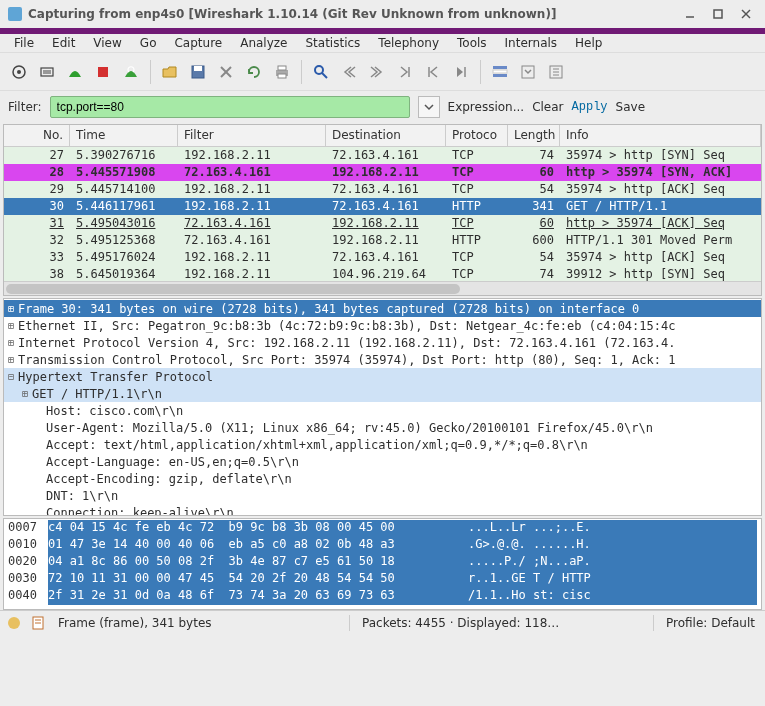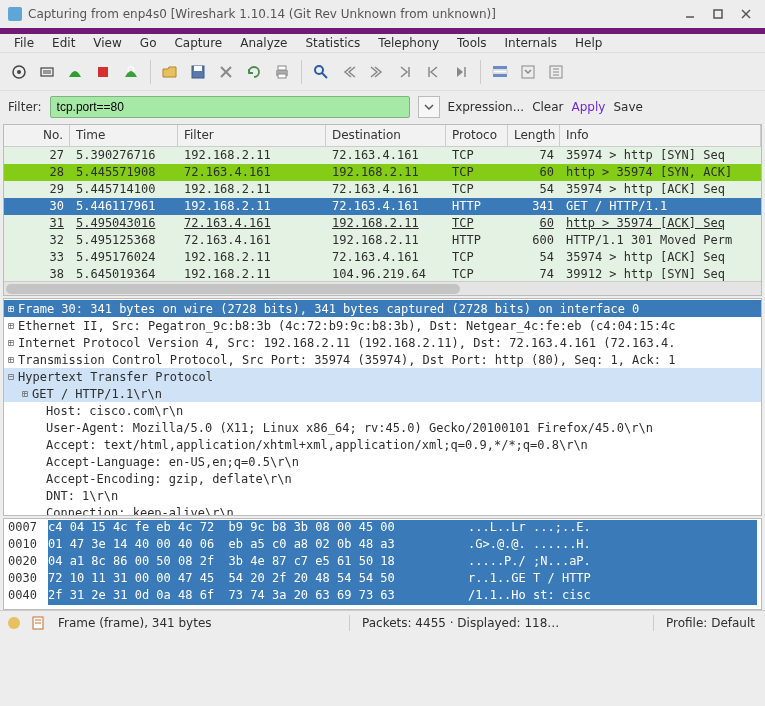--- a/index.html
+++ b/index.html
@@ -2,39 +2,39 @@
 <html><head>
 <meta charset="utf-8">
 <style>
 * { margin:0; padding:0; box-sizing:border-box; }
 body { font-family:"DejaVu Sans",Arial,sans-serif; font-size:12px; background:#ededed; color:#2e2e2e; width:765px; height:706px; overflow:hidden; display:flex; flex-direction:column; }
 .mono { font-family:"DejaVu Sans Mono","Courier New",monospace; }
 
 
 .titlebar { height:28px; background:#ededed; display:flex; align-items:center; padding:0 8px; gap:6px; }
 .titlebar .app-icon { width:14px; height:14px; background:#5fa5d6; border-radius:2px; }
-.titlebar .title { flex:1; font-weight:normal; font-size:12px; color:#555; white-space:nowrap; overflow:hidden; }
+.titlebar .title { flex:1; font-weight:bold; font-size:12px; color:#555; white-space:nowrap; overflow:hidden; }
 .titlebar .win-btn { width:22px; height:22px; display:flex; align-items:center; justify-content:center; color:#555; cursor:pointer; }
 
 
 .menubar { height:24px; background:#ededed; display:flex; align-items:center; padding:0 6px; gap:2px; border-top:6px solid #701a75; }
 .menubar .menu { padding:3px 8px; cursor:pointer; }
 
 
 .toolbar { height:38px; background:#ededed; display:flex; align-items:center; padding:0 6px; gap:2px; border-top:1px solid #ddd; }
 .tbtn { width:26px; height:26px; display:flex; align-items:center; justify-content:center; cursor:pointer; border-radius:2px; }
 .tsep { width:1px; height:24px; background:#ccc; margin:0 4px; }
 
 
 .filterbar { height:32px; background:#ededed; display:flex; align-items:center; padding:0 8px; gap:8px; border-top:1px solid #ddd; }
 .filterbar .flabel { color:#333; }
 .filterbar .finput { flex:0 0 360px; height:22px; background:#a6e9a6; border:1px solid #7fb37f; border-radius:2px; padding:0 6px; font-size:12px; }
 .filterbar .fdrop { width:22px; height:22px; border:1px solid #bbb; background:#f6f6f6; display:flex; align-items:center; justify-content:center; cursor:pointer; }
 .filterbar .flink { cursor:pointer; }
-.filterbar .flink.dis { color:#6d28d9; }
+.filterbar .flink.dis { color:#0369a1;font-family:Liberation Mono, monospace; }
 
 
 .plist { background:#fff; border:1px solid #bbb; margin:2px 3px 0 3px; display:flex; flex-direction:column; height:172px; }
 .plist-head { display:flex; background:#f2f2f2; border-bottom:1px solid #ccc; height:22px; }
 .plist-head .col { padding:3px 6px; border-right:1px solid #ccc; font-weight:normal; color:#333; overflow:hidden; white-space:nowrap; cursor:pointer; }
 .plist-body { flex:1; overflow:hidden; }
 .prow { display:flex; height:17px; }
 .prow .cell { padding:1px 6px; overflow:hidden; white-space:nowrap; }
 .prow.sel { background:#3a7ab8; color:#fff; }
 .c-no{width:66px;text-align:right;} .c-time{width:108px;} .c-src{width:148px;} .c-dst{width:120px;} .c-proto{width:62px;} .c-len{width:52px;text-align:right;} .c-info{flex:1;}
@@ -251,21 +251,21 @@
   <div class="plist-body mono" id="plist-body">
       <div class="prow" style="background: rgb(228, 242, 228);">
         <div class="cell c-no">27</div>
         <div class="cell c-time">5.390276716</div>
         <div class="cell c-src">192.168.2.11</div>
         <div class="cell c-dst">72.163.4.161</div>
         <div class="cell c-proto">TCP</div>
         <div class="cell c-len">74</div>
         <div class="cell c-info">35974 &gt; http [SYN] Seq</div>
       </div>
-      <div class="prow" style="background: #84cc16;">
+      <div class="prow" style="background: #d946ef; font-weight: bold;">
         <div class="cell c-no">28</div>
         <div class="cell c-time">5.445571908</div>
         <div class="cell c-src">72.163.4.161</div>
         <div class="cell c-dst">192.168.2.11</div>
         <div class="cell c-proto">TCP</div>
         <div class="cell c-len">60</div>
         <div class="cell c-info">http &gt; 35974 [SYN, ACK]</div>
       </div>
       <div class="prow" style="background: rgb(228, 242, 228);">
         <div class="cell c-no">29</div>

